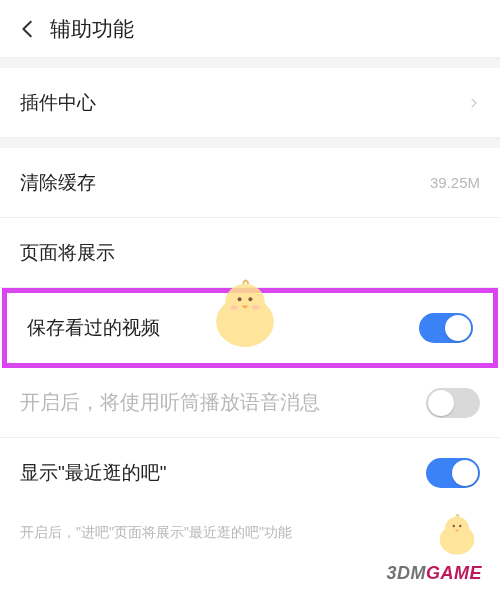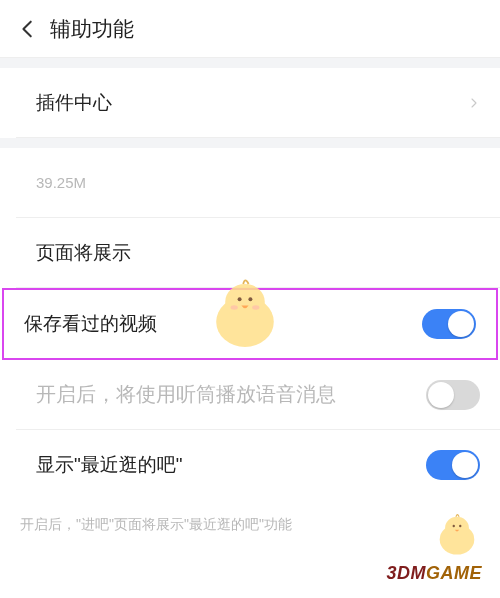--- a/index.html
+++ b/index.html
@@ -1,41 +1,41 @@
 <!DOCTYPE html>
 <html><head>
 <meta charset="utf-8">
 <style>
   * { box-sizing: border-box; margin: 0; padding: 0; }
   html, body { width: 500px; height: 598px; font-family: -apple-system, "Helvetica Neue", Arial, sans-serif; background: #ffffff; color: #222; }
   .header { display: flex; align-items: center; height: 58px; padding: 4px 14px; border-bottom: 1px solid #eee; font-family: Liberation Serif, serif; }
   .back { width: 28px; height: 28px; display: flex; align-items: center; justify-content: center; margin-right: 8px; }
   .title { font-size: 21px; font-weight: 500; color: #222; }
   .sep-bar { height: 10px; background: #f3f4f6; width: 100%; }
-  .row { display: flex; align-items: center; justify-content: space-between; height: 70px; padding: 0 20px; border-bottom: 1px solid #eee; background: #fff; margin-left: 16px; }
+  .row { display: flex; align-items: center; justify-content: space-between; height: 70px; padding: 0 20px; border-bottom: 1px solid #eee; background: #fff; }
   .row.noborder { border-bottom: none; }
   .row .label { font-size: 19px; color: #222; display: flex; align-items: baseline; gap: 10px; }
   .row .sublabel { font-size: 20px; color: #b8b8b8; }
   .row .right { display: flex; align-items: center; gap: 8px; }
   .value-text { font-size: 15px; color: #b8b8b8; }
   .chevron { width: 12px; height: 20px; display: flex; align-items: center; }
   .toggle { width: 54px; height: 30px; border-radius: 30px; position: relative; flex-shrink: 0; }
   .toggle.on { background: #3b82f6; }
   .toggle.off { background: #d9d9d9; }
   .toggle .knob { width: 26px; height: 26px; border-radius: 50%; background: #fff; position: absolute; top: 2px; box-shadow: 0 1px 2px rgba(0,0,0,.2); }
   .toggle.on .knob { right: 2px; }
   .toggle.off .knob { left: 2px; }
-  .highlight-row { border: 2px solid #d946ef; margin: 0 2px; height: 72px; }
+  .highlight-row { border: 5px solid #d946ef; margin: 0 2px; height: 80px; }
   .note { font-size: 14px; color: #b8b8b8; padding: 14px 20px 0 20px; line-height: 1.5; }
   .watermark-chick { position: absolute; pointer-events: none; opacity: 0.85; }
   .wm-center { left: 200px; top: 266px; width: 90px; height: 90px; }
   .wm-corner { right: 16px; bottom: 38px; width: 54px; height: 54px; }
   .wm-logo { position: absolute; right: 18px; bottom: 14px; font-size: 18px; font-weight: 800; font-style: italic; letter-spacing: 0.5px; }
-  .wm-logo .blue { color: #7f1d1d; }
-  .wm-logo .red { color: #a16207; }
+  .wm-logo .blue { color: #737373; }
+  .wm-logo .red { color: #be185d; }
   .screen { position: relative; width: 500px; height: 598px; overflow: hidden; }
 </style>
 </head>
 <body>
 
 <div class="screen">
 
   <div class="header">
     <div class="back">
       <svg viewBox="0 0 24 24" width="22" height="22">
@@ -56,20 +56,23 @@
         <svg viewBox="0 0 24 24" width="14" height="18">
             <path d="M8 4 L16 12 L8 20" fill="none" stroke="#c9c9c9" stroke-width="2.2" stroke-linecap="round" stroke-linejoin="round"></path>
           </svg>
       </span>
     </div>
   </div>
 
   <div class="sep-bar"></div>
 
   <div class="row">
+    <div class="label">
+        <span>清除缓存</span>
+      </div>
     <div class="right">
       <span class="value-text">39.25M</span>
     </div>
   </div>
 
   <div class="row">
     <div class="label">
         <span>页面将展示</span>
       </div>
     <div class="right"></div>

